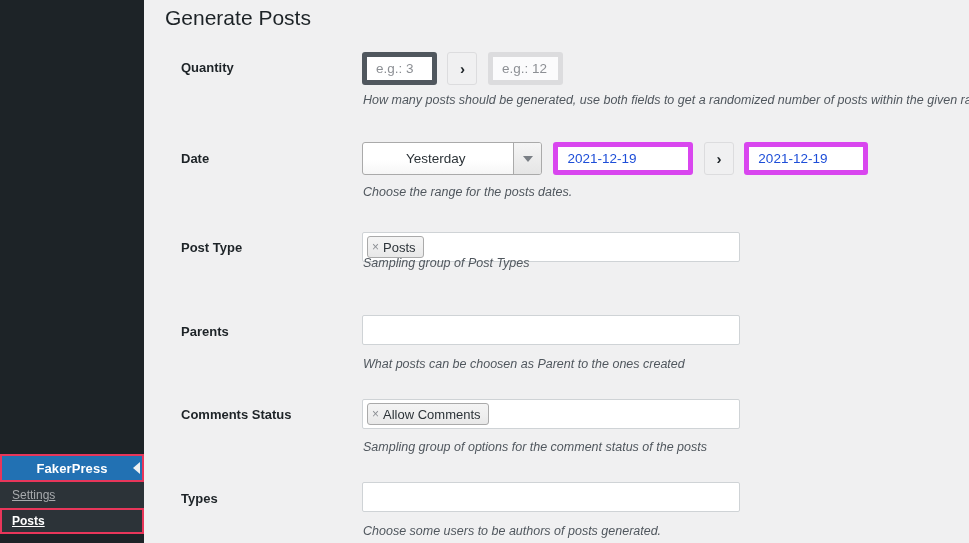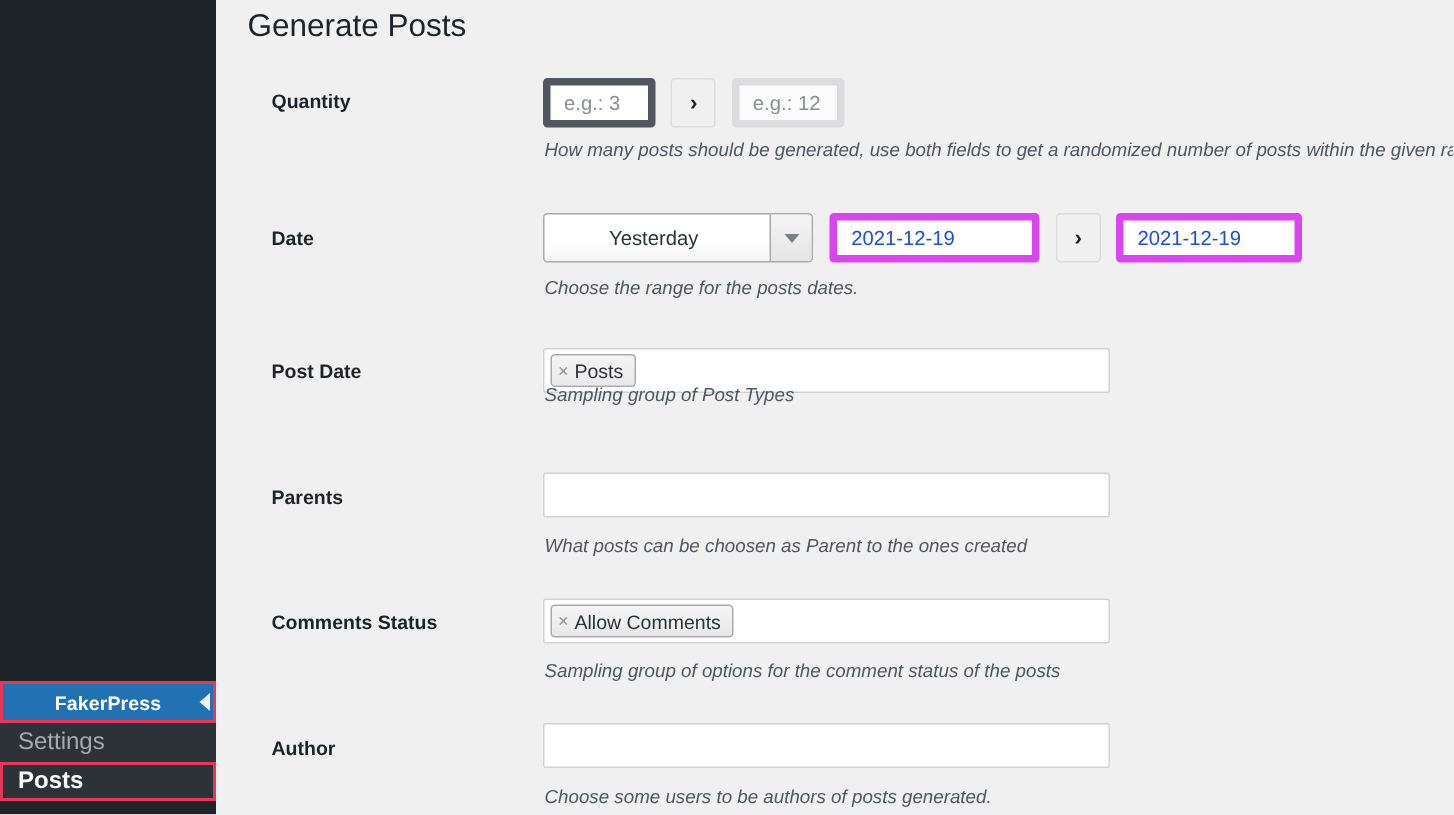--- a/index.html
+++ b/index.html
@@ -53,22 +53,23 @@
     border-right: 7px solid #f0f0f1;
   }
   .hl-red { outline: 2px solid #e8365a; outline-offset: -2px; }
 
   .submenu { background: #2c3338; }
   .submenu-item {
     height: 26px;
     display: flex;
     align-items: center;
     padding-left: 12px;
-    font-size: 16px;
+    font-size: 12px;
     color: #a7aaad;
+    text-decoration: underline;
   }
   .submenu-item.current {
     color: #fff;
     font-weight: 700;
     background: #2c3338;
   }
 
   
   .edge-sliver {
     position: absolute;
@@ -284,21 +285,21 @@
               </span>
           </span>
           <input class="txt inline gap6" style="width: 140px;" type="text" value="2021-12-19">
           <span class="range-sep plain gap6">›</span>
           <input class="txt inline" style="width: 124px;" type="text" value="2021-12-19">
         </div>
         <div class="desc" style="top:43px;">Choose the range for the posts dates.</div>
       </div>
 
       <div class="form-row" style="top:232px;">
-        <div class="row-label" style="top:8px;">Post Date</div>
+        <div class="row-label" style="top:8px;">Post Type</div>
         <div class="fields">
           <div class="s2multi tall">
             <span class="token">
               <span class="x">×</span>
               <span>Posts</span>
             </span>
           </div>
         </div>
         <div class="desc" style="top:24px;">Sampling group of Post Types</div>
       </div>
@@ -318,21 +319,21 @@
             <span class="token">
               <span class="x">×</span>
               <span>Allow Comments</span>
             </span>
           </div>
         </div>
         <div class="desc" style="top:41px;">Sampling group of options for the comment status of the posts</div>
       </div>
 
       <div class="form-row" style="top:482px;">
-        <div class="row-label" style="top:9px;">Author</div>
+        <div class="row-label" style="top:9px;">Types</div>
         <div class="fields">
           <div class="s2multi empty"></div>
         </div>
         <div class="desc" style="top:42px;">Choose some users to be authors of posts generated.</div>
       </div>
 
     </div>
   </main>
 </div>
 

